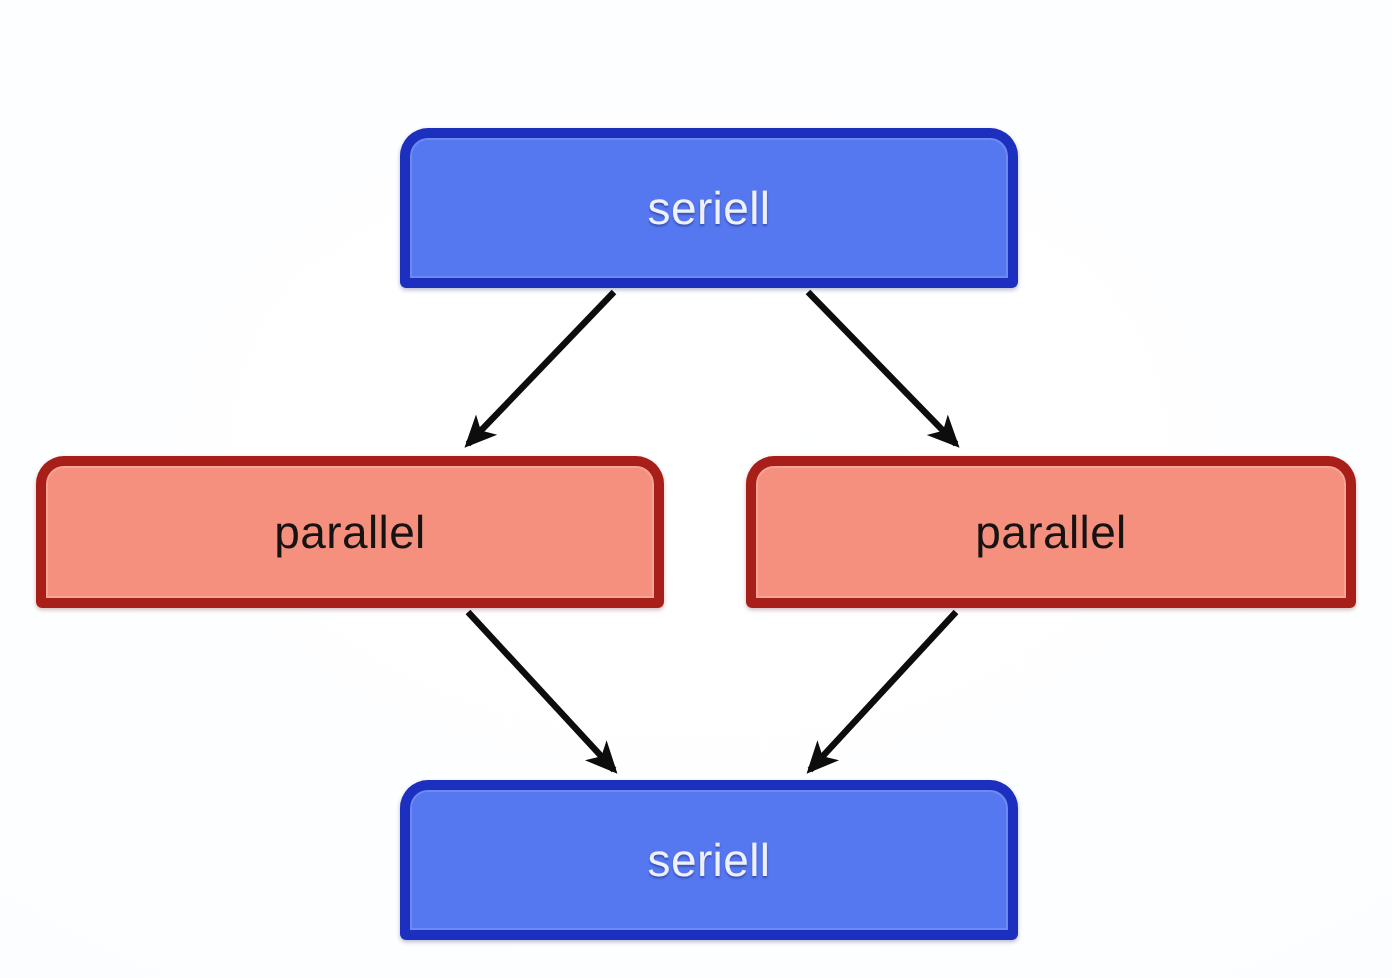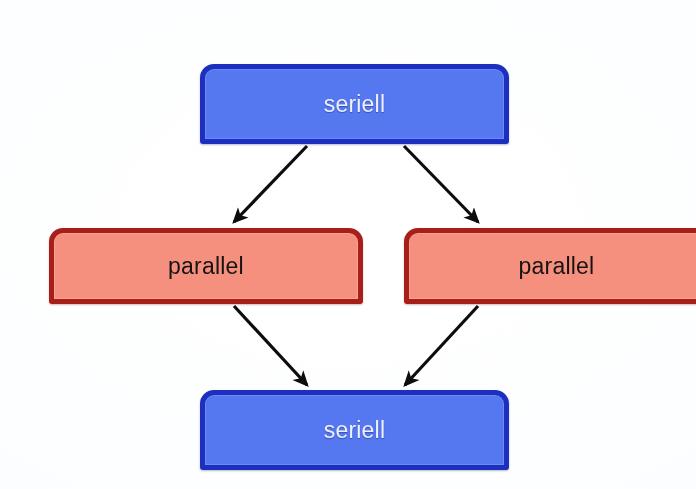--- a/index.html
+++ b/index.html
@@ -69,21 +69,20 @@
     text-shadow: 0 1px 1px rgba(25, 35, 110, 0.45);
   }
 
   
   .node--parallel {
     background: #f5907f;
     border-color: #a81e19;
     box-shadow:
       inset 0 0 0 1px rgba(255,255,255,0.18),
       0 1px 2px rgba(90, 20, 15, 0.28);
-    margin-left: 31px;
   }
   .node--parallel .node-label {
     color: #171312;
   }
 
   
   #node-serial-top    { left: 200px; top: 64px;  width: 309px; height: 80px; }
   #node-parallel-left { left: 18px;  top: 228px; width: 314px; height: 76px; }
   #node-parallel-right{ left: 373px; top: 228px; width: 305px; height: 76px; }
   #node-serial-bottom { left: 200px; top: 390px; width: 309px; height: 80px; }

